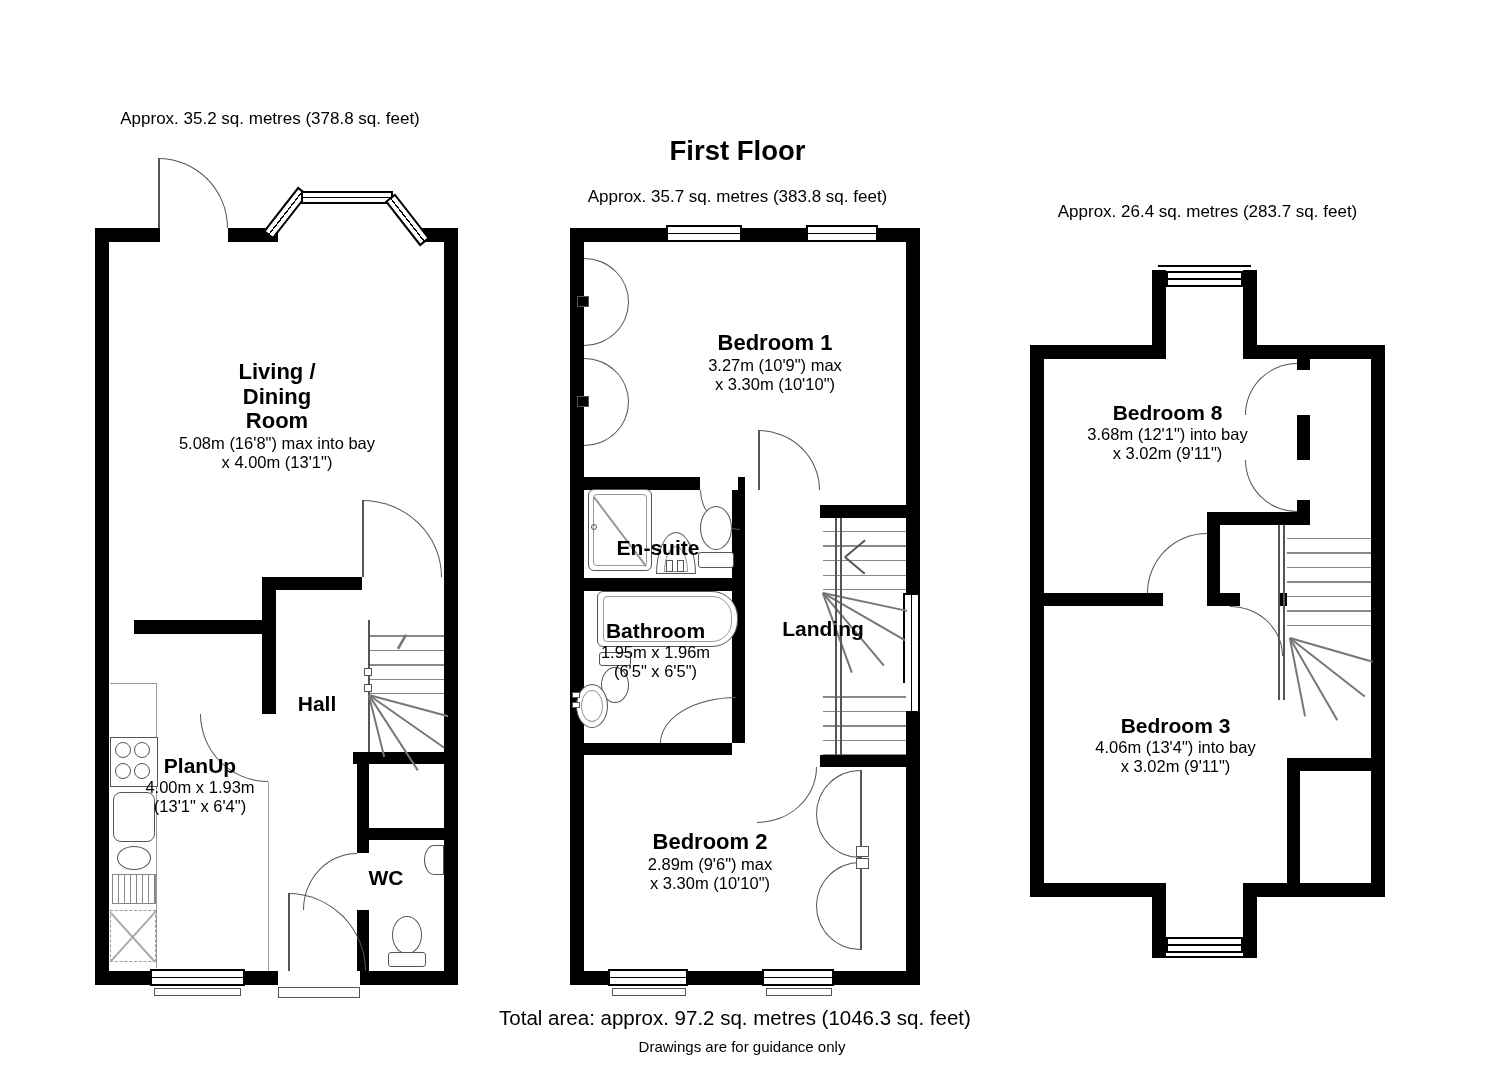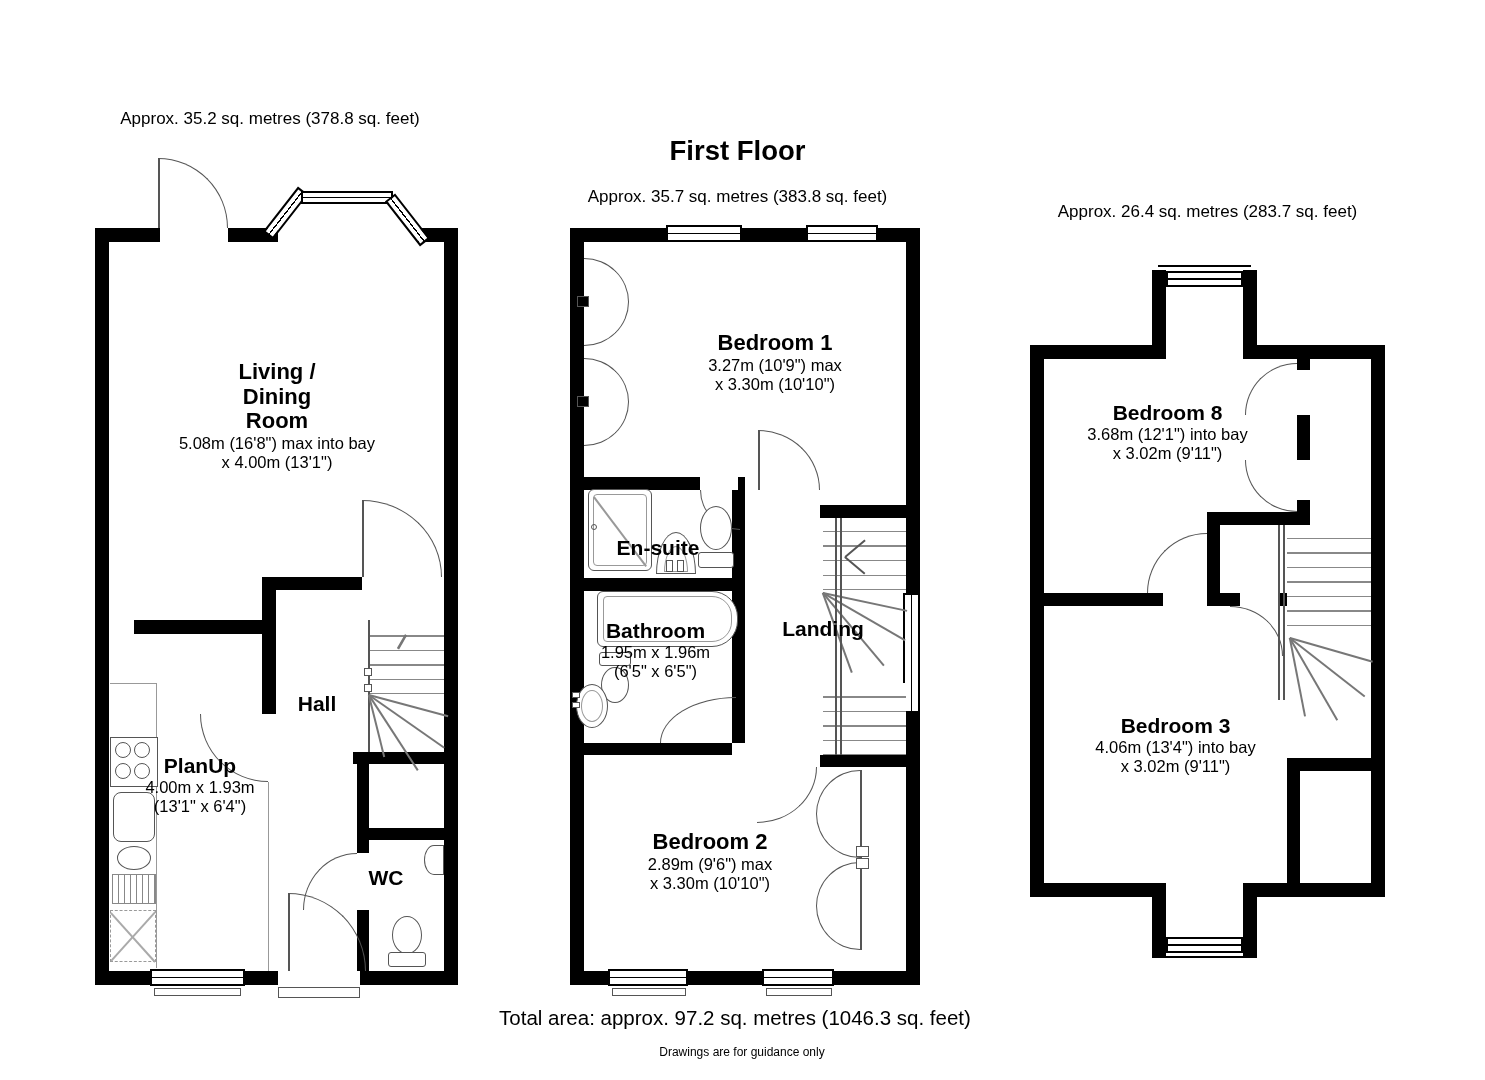--- a/index.html
+++ b/index.html
@@ -28,21 +28,21 @@
          background:repeating-linear-gradient(to right,#fff 0 5px,#888 5px 6px);}
   .dash{position:absolute;box-sizing:border-box;border:1.5px dashed #999;}
   .fan{position:absolute;height:1.5px;background:#777;transform-origin:0 50%;}
   .lbl{position:absolute;text-align:center;color:#000;}
   .rn{font-weight:700;font-size:21px;line-height:1.12;white-space:pre-line;}
   .rn22{font-size:22px;}
   .rd{font-size:16.5px;line-height:1.18;white-space:pre-line;}
   .ft{font-weight:700;font-size:27.5px;line-height:1.1;}
   .fs{font-size:17px;margin-top:21px;}
   .total{font-size:20.5px;}
-  .note{font-size:12px;margin-top:7px;}
+  .note{font-size:15px;}
 </style>
 </head>
 <body>
 
 <div class="canvas">
 
   <div>
     <div class="lbl" style="left:100px;top:88px;width:340px;">
       <div class="fs">Approx. 35.2 sq. metres (378.8 sq. feet)</div>
     </div>

